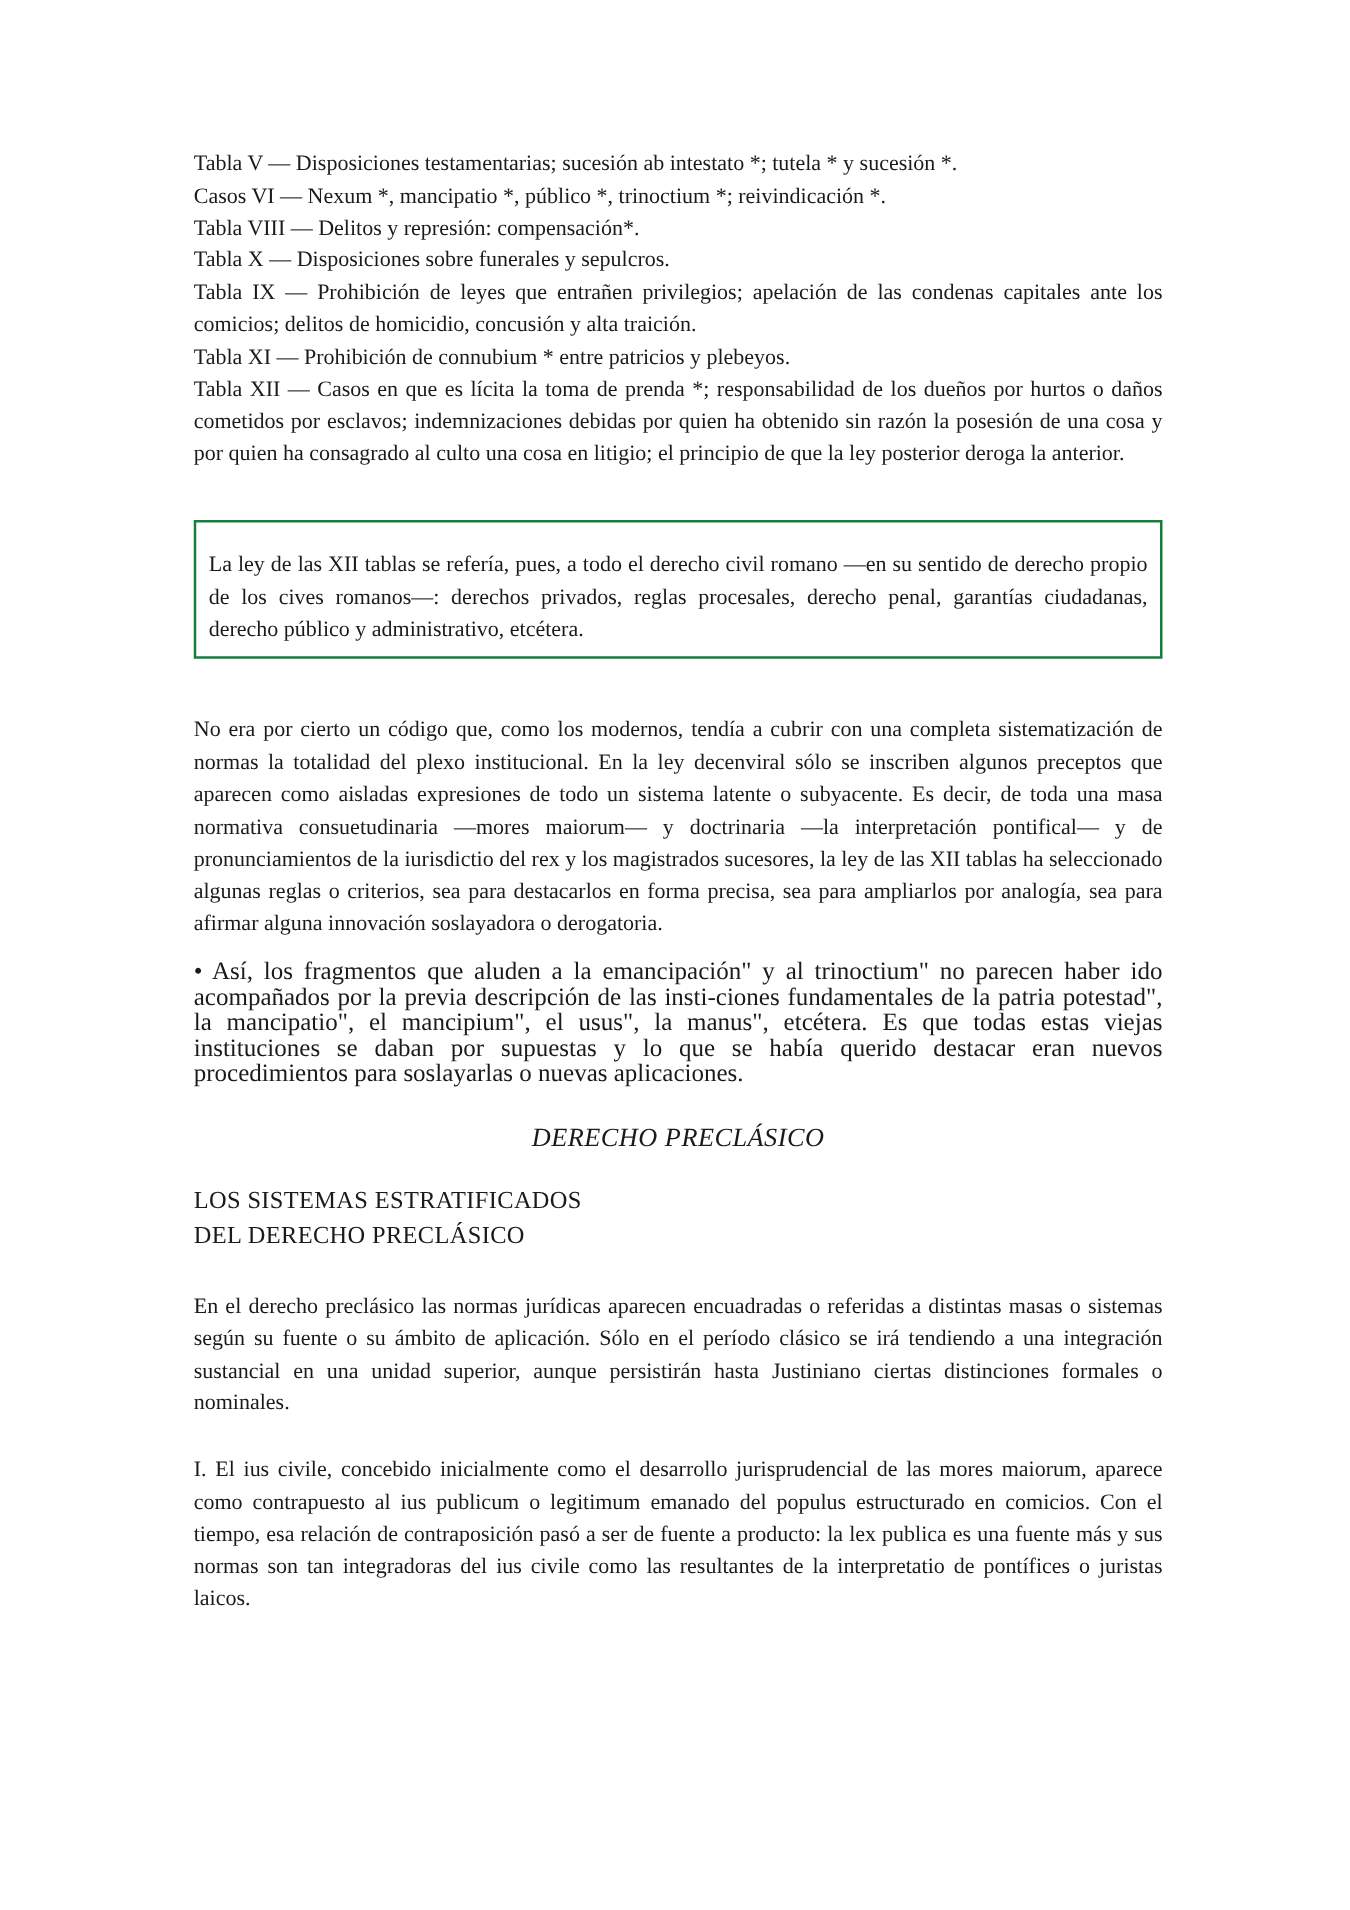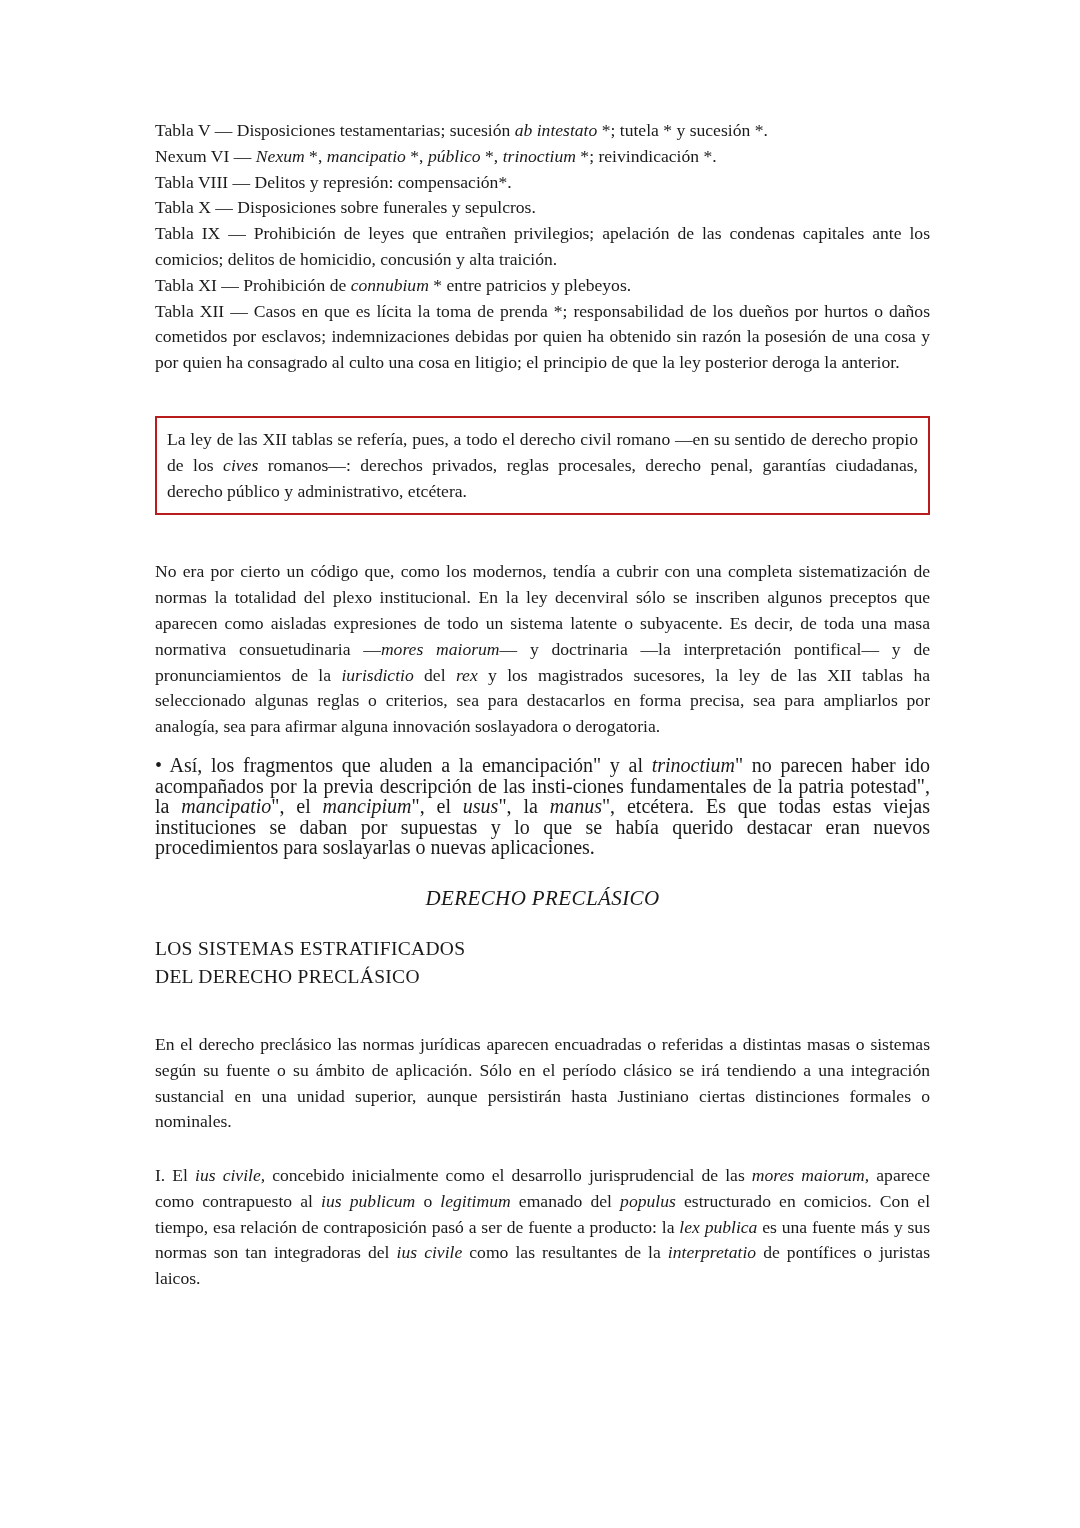--- a/index.html
+++ b/index.html
@@ -22,22 +22,22 @@
     background: #ffffff;
   }
   .tabla-entry, .body-par, .boxed-par {
     font-size: 17.6px;
     line-height: 25.8px;
     text-align: justify;
     margin: 0;
   }
   .boxed-note {
     margin-top: 40px;
-    border: 2px solid #b91c1c;
-    padding: 9px 10px 9px 10px;
+    border: 2px solid #15803d;
+    padding: 21px 10px 9px 10px;
   }
   .par-no-era { margin-top: 44px; }
   .footnote {
     margin-top: 15px;
     font-size: 20px;
     line-height: 20.6px;
     text-align: justify;
   }
   .section-heading {
     margin: 28px 0 0 0;
@@ -49,32 +49,32 @@
   }
   .section-subheading {
     margin: 24px 0 0 0;
     font-size: 19.5px;
     font-weight: normal;
     text-align: left;
     line-height: 28.5px;
     white-space: pre-line;
     letter-spacing: 0.3px;
   }
-  .par-en-el { margin-top: 40px; }
+  .par-en-el { margin-top: 28px; }
   .par-ius  { margin-top: 28px; }
-  .it { font-style: italic; }
+  .it { }
 </style>
 </head>
 <body>
 
 <div class="page">
 
   <section class="tabla-list">
     <p class="tabla-entry"><span>Tabla V — Disposiciones testamentarias; sucesión </span><span class="it">ab intestato</span><span> *; tutela * y sucesión *.</span></p>
-    <p class="tabla-entry"><span>Nexum VI — </span><span class="it">Nexum</span><span> *, </span><span class="it">mancipatio</span><span> *, </span><span class="it">público</span><span> *, </span><span class="it">trinoctium</span><span> *; reivindicación *.</span></p>
+    <p class="tabla-entry"><span>Casos VI — </span><span class="it">Nexum</span><span> *, </span><span class="it">mancipatio</span><span> *, </span><span class="it">público</span><span> *, </span><span class="it">trinoctium</span><span> *; reivindicación *.</span></p>
     <p class="tabla-entry"><span>Tabla VIII — Delitos y represión: compensación*.</span></p>
     <p class="tabla-entry"><span>Tabla X — Disposiciones sobre funerales y sepulcros.</span></p>
     <p class="tabla-entry"><span>Tabla IX — Prohibición de leyes que entrañen privilegios; apelación de las condenas capitales ante los comicios; delitos de homicidio, concusión y alta traición.</span></p>
     <p class="tabla-entry"><span>Tabla XI — Prohibición de </span><span class="it">connubium</span><span> * entre patricios y plebeyos.</span></p>
     <p class="tabla-entry"><span>Tabla XII — Casos en que es lícita la toma de prenda *; responsabilidad de los dueños por hurtos o daños cometidos por esclavos; indemnizaciones debidas por quien ha obtenido sin razón la posesión de una cosa y por quien ha consagrado al culto una cosa en litigio; el principio de que la ley posterior deroga la anterior.</span></p>
   </section>
 
   <div class="boxed-note">
     <p class="boxed-par"><span>La ley de las XII tablas se refería, pues, a todo el derecho civil romano —en su sentido de derecho propio de los </span><span class="it">cives</span><span> romanos—: derechos privados, reglas procesales, derecho penal, garantías ciudadanas, derecho público y administrativo, etcétera.</span></p>
   </div>

